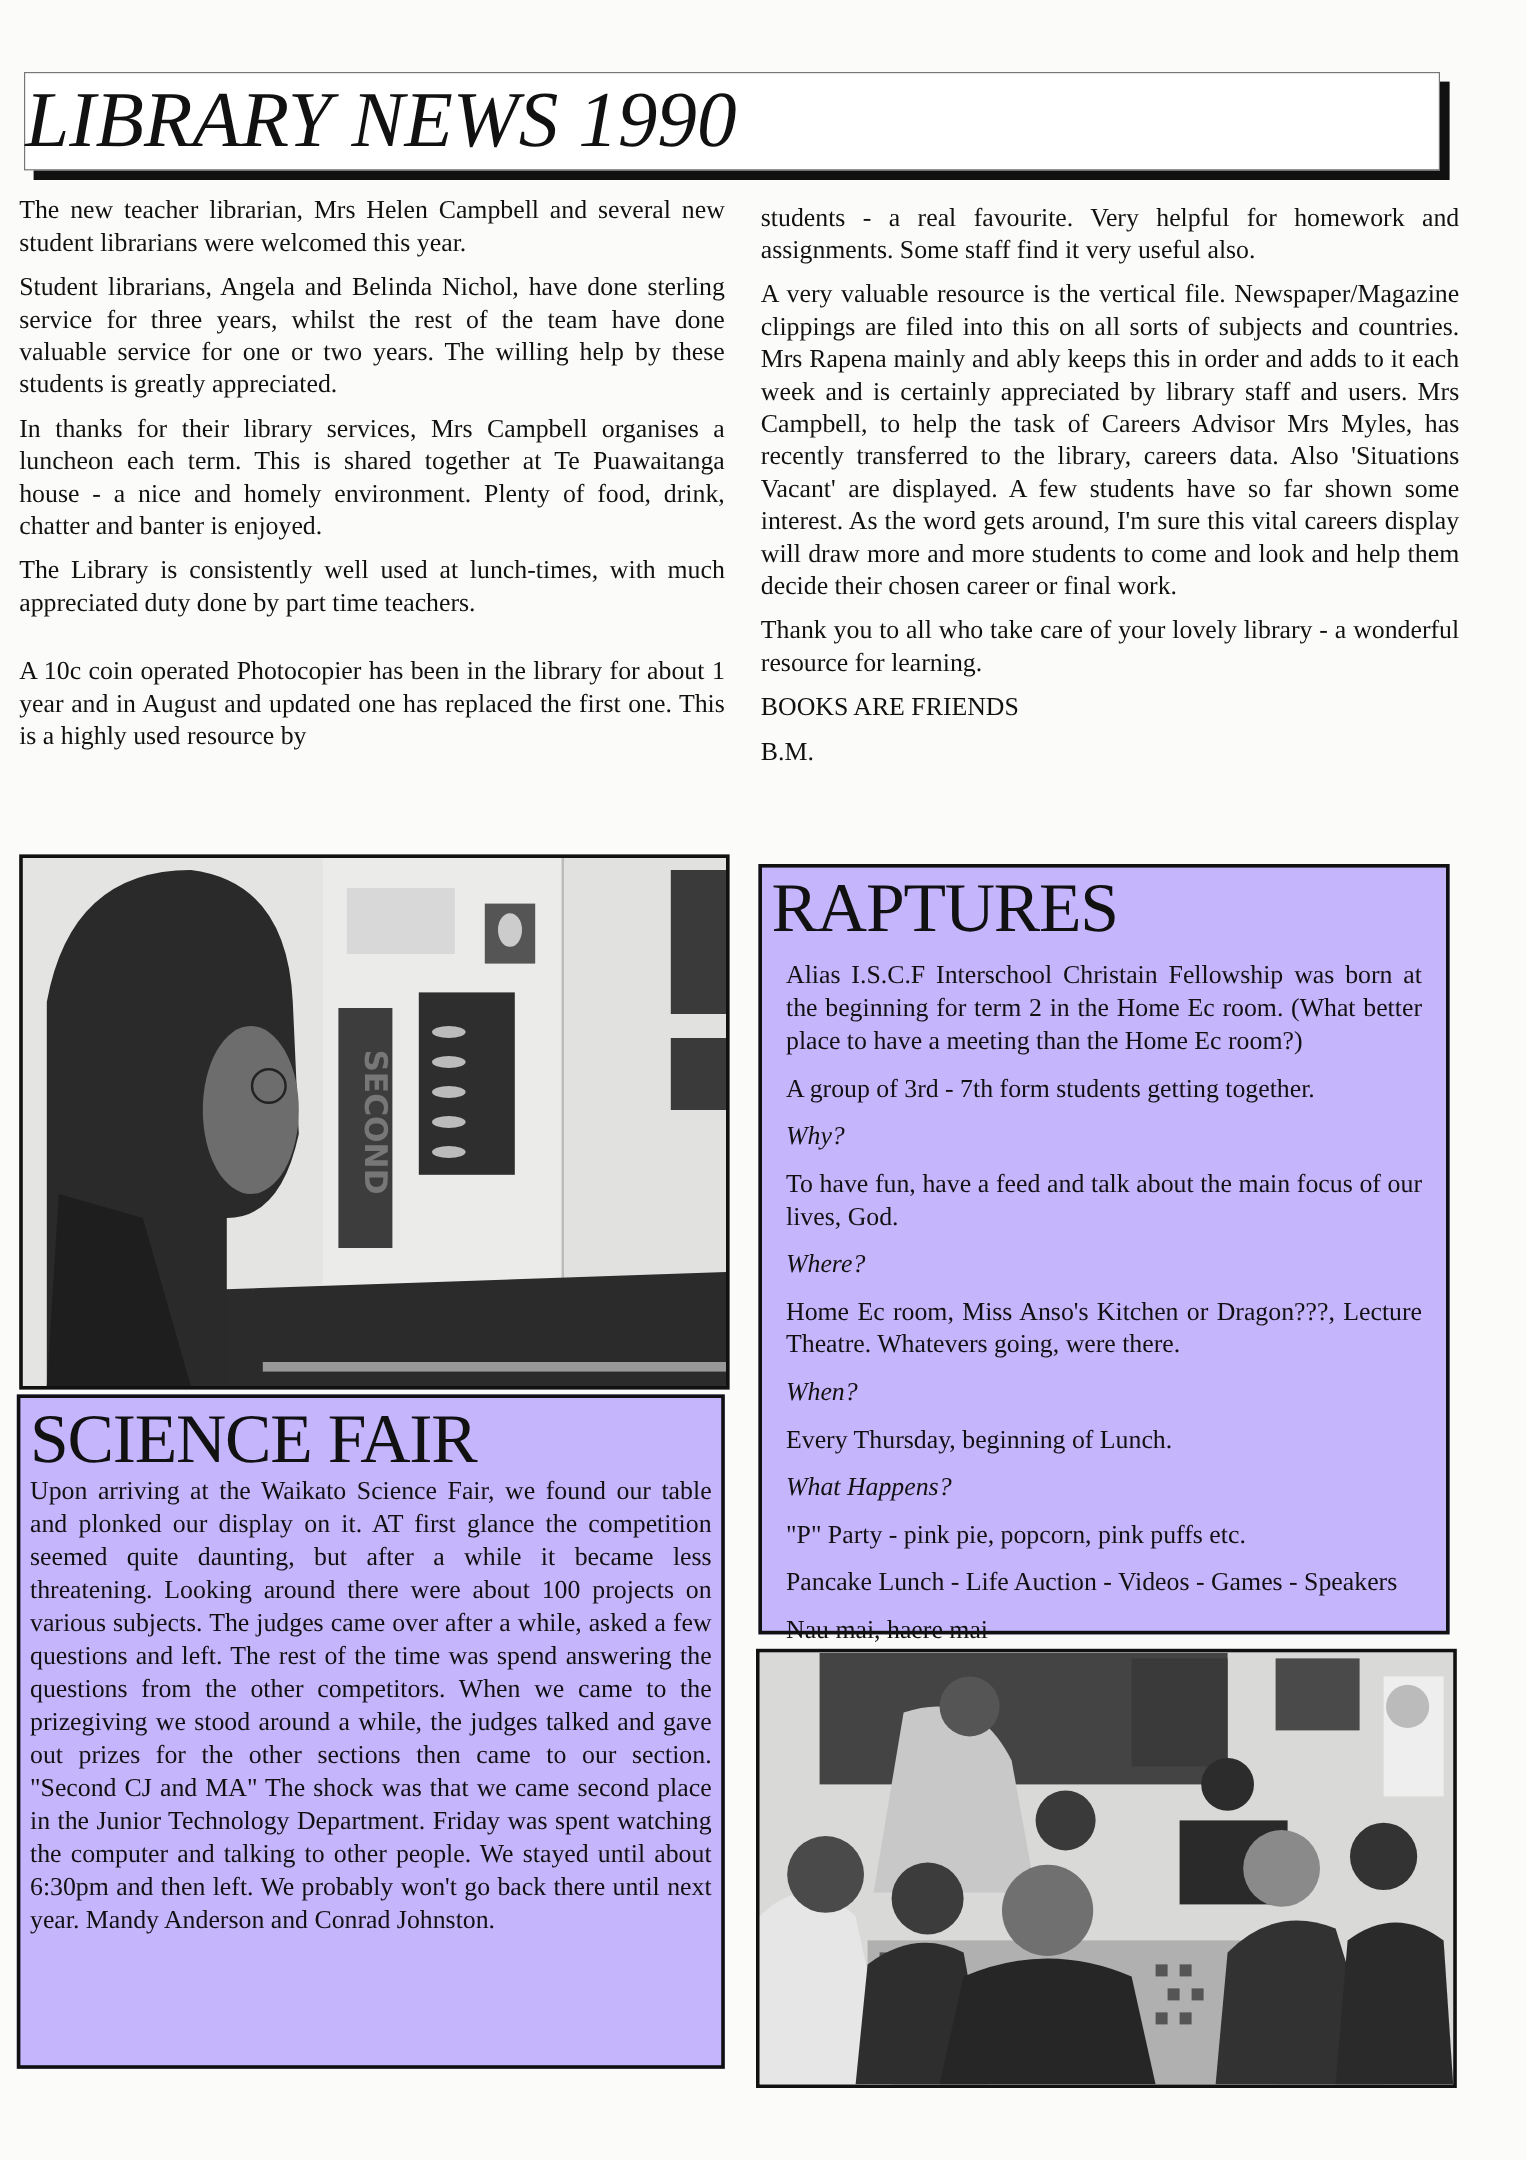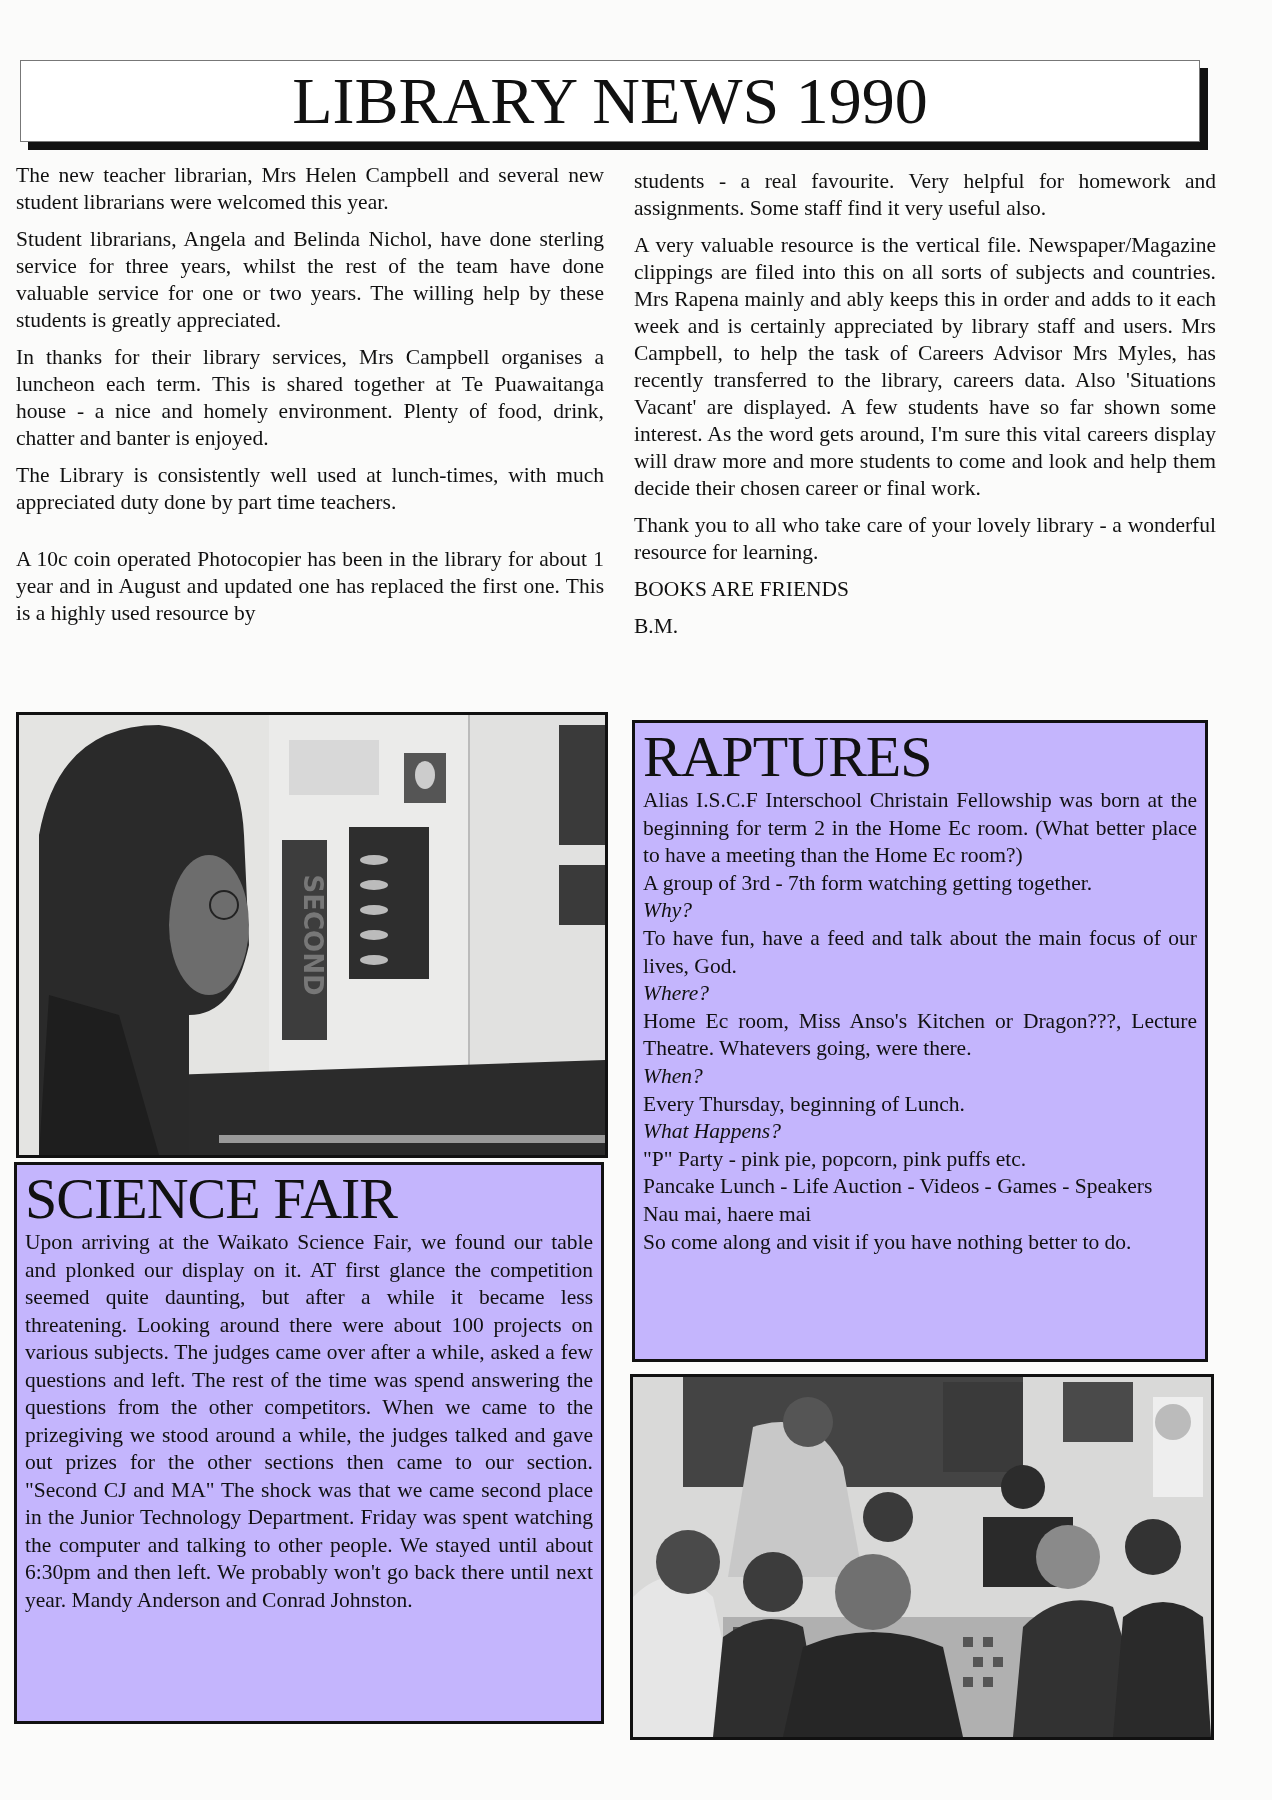--- a/index.html
+++ b/index.html
@@ -8,21 +8,21 @@
     background: #fbfbfa; color: #111;
     font-family: "Liberation Serif", "DejaVu Serif", serif;
   }
   .title-box {
     position: absolute; left: 20px; top: 60px; width: 1178px; height: 80px;
     border: 1px solid #777; background: #fff;
     box-shadow: 8px 8px 0 #111;
   }
   .title-box h1 {
     margin: 0; font-weight: normal; font-size: 66px; line-height: 80px;
-    text-align: center; letter-spacing: 0px;
+    text-align: left; letter-spacing: 0px; font-style: italic;
   }
   .col { position: absolute; font-size: 21.5px; line-height: 27px; text-align: justify; }
   .col p { margin: 0 0 10px 0; }
   .col-left { left: 16px; top: 162px; width: 588px; }
   .col-right { left: 634px; top: 168px; width: 582px; }
   .gap { height: 20px; }
   .photo-box {
     position: absolute; border: 3px solid #111; background: #eee; overflow: hidden;
   }
   .photo1 { left: 16px; top: 712px; width: 586px; height: 440px; }
@@ -32,21 +32,21 @@
     position: absolute; border: 3px solid #111; background: #c4b5fd;
     padding: 4px 8px 6px 8px; box-sizing: border-box;
   }
   .science { left: 14px; top: 1162px; width: 590px; height: 562px; }
   .raptures { left: 632px; top: 720px; width: 576px; height: 642px; }
   .article-box h2 {
     margin: 0; font-weight: normal; font-size: 58px; line-height: 60px; letter-spacing: -1px;
   }
   .article-box .body { font-size: 21.5px; line-height: 27.5px; text-align: justify; }
   .raptures .body { line-height: 27.6px; }
-  .raptures .body div { margin: 0; }
+  .raptures .body div { margin: 12px; }
   .q { font-style: italic; }
 </style>
 </head>
 <body>
 
 <div class="title-box">
   <h1>LIBRARY NEWS 1990</h1>
 </div>
 
 <div class="col col-left">
@@ -96,21 +96,21 @@
 
 <div class="article-box science">
   <h2>SCIENCE FAIR</h2>
   <div class="body">Upon arriving at the Waikato Science Fair, we found our table and plonked our display on it.  AT first glance the competition seemed quite daunting, but after a while it became less threatening.  Looking around there were about 100 projects on various subjects. The judges came over after a while, asked a few questions and left.  The rest of the time was spend answering the questions from the other competitors. When we came to the prizegiving we stood around a while, the judges talked and gave out prizes for the other sections then came to our section.  "Second CJ and MA"  The shock was that we came second place in the Junior Technology Department.  Friday was spent watching the computer and talking to other people.  We stayed until about 6:30pm and then left.  We probably won't go back there until next year. Mandy Anderson and Conrad Johnston.</div>
 </div>
 
 <div class="article-box raptures">
   <h2>RAPTURES</h2>
   <div class="body">
     <div>Alias I.S.C.F Interschool Christain Fellowship was born at the beginning for term 2 in the Home Ec room. (What better place to have a meeting than the Home Ec room?)</div>
-    <div>A group of 3rd - 7th form watching getting together.</div>
+    <div>A group of 3rd - 7th form students getting together.</div>
     <div class="q">Why?</div>
     <div>To have fun, have a feed and talk about the main focus of our lives, God.</div>
     <div class="q">Where?</div>
     <div>Home Ec room, Miss Anso's Kitchen or Dragon???, Lecture Theatre.  Whatevers going, were there.</div>
     <div class="q">When?</div>
     <div>Every Thursday, beginning of Lunch.</div>
     <div class="q">What Happens?</div>
     <div>"P" Party - pink pie, popcorn, pink puffs etc.</div>
     <div>Pancake Lunch - Life Auction - Videos - Games - Speakers</div>
     <div>Nau mai, haere mai</div>

